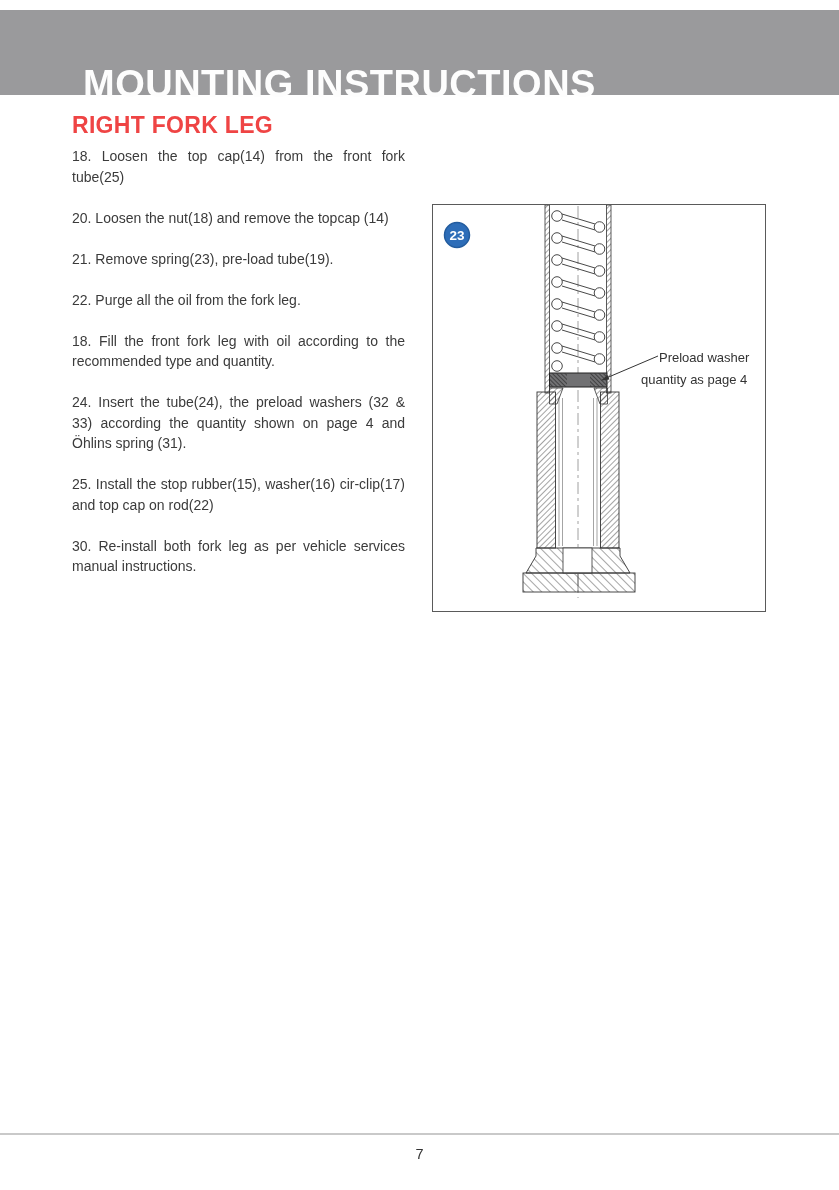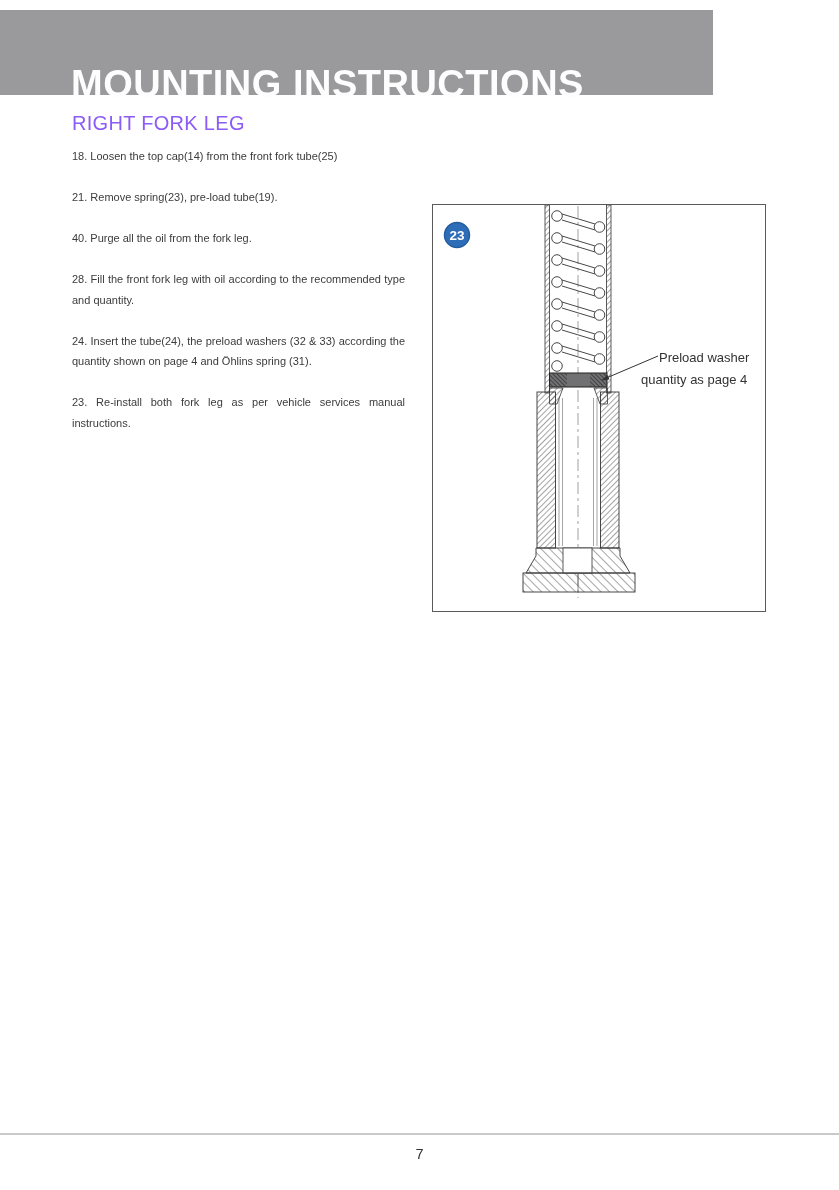--- a/index.html
+++ b/index.html
@@ -3,38 +3,38 @@
 <meta charset="utf-8">
 <style>
   * { margin:0; padding:0; box-sizing:border-box; }
   html,body { background:#ffffff; }
   .page {
     position:relative; width:839px; height:1190px;
     background:#ffffff; overflow:hidden;
     font-family:"Liberation Sans", sans-serif;
   }
   .header-band {
-    position:absolute; left:0; top:10px; width:713px; height:85px;
+    position:absolute; left:0; top:10px; width:839px; height:85px;
     background:#9a9a9c;
-    display:flex; align-items:flex-end;
+    display:flex; align-items:flex-end;padding-left:12px;
   }
   .header-title {
     margin-left:71px; margin-bottom:-8px;
     font-size:38px; font-weight:bold; letter-spacing:0.5px;
     line-height:38px; color:#fdfdfd; white-space:nowrap;
   }
   .section-heading {
     position:absolute; left:72px; top:112px;
-    font-size:20px; font-weight:normal; letter-spacing:0.3px; color:#8b5cf6;
+    font-size:23px; font-weight:bold; letter-spacing:0.3px; color:#ef4444;
   }
   .steps {
     position:absolute; left:72px; top:146px; width:333px;
   }
   .steps p {
-    font-size:11px; line-height:20.5px; color:#3b3b3b;
+    font-size:14px; line-height:20.5px; color:#3b3b3b;
     text-align:justify; white-space:pre-line;
     margin:0 0 20.5px 0;
   }
   .figure-box {
     position:absolute; left:432px; top:204px; width:334px; height:408px;
     border:1px solid #5a5a5a; background:#ffffff;
   }
   .figure-box svg { display:block; }
   .footer-rule {
     position:absolute; left:0; top:1133px; width:839px; height:2px;
@@ -51,25 +51,27 @@
 <div class="page">
 
   <div class="header-band">
     <div class="header-title">MOUNTING INSTRUCTIONS</div>
   </div>
 
   <div class="section-heading">RIGHT FORK LEG</div>
 
   <div class="steps">
     <p>18. Loosen the top cap(14) from the front fork tube(25)</p>
+    <p>20. Loosen the nut(18) and remove the topcap (14)</p>
     <p>21. Remove spring(23), pre-load tube(19).</p>
-    <p>40. Purge all the oil from the fork leg.</p>
-    <p>28. Fill the front fork leg with oil according to the recommended type and quantity.</p>
+    <p>22. Purge all the oil from the fork leg.</p>
+    <p>18. Fill the front fork leg with oil according to the recommended type and quantity.</p>
     <p>24. Insert the tube(24), the preload washers (32 &amp; 33) according the quantity shown on page 4 and Öhlins spring (31).</p>
-    <p>23. Re-install both fork leg as per vehicle services manual instructions.</p>
+    <p>25. Install the stop rubber(15), washer(16) cir-clip(17) and top cap on rod(22)</p>
+    <p>30. Re-install both fork leg as per vehicle services manual instructions.</p>
   </div>
 
   <div class="figure-box">
     <svg width="332" height="406" viewBox="433 205 332 406" xmlns="http://www.w3.org/2000/svg">
       <defs>
         <pattern id="h1" width="4" height="4" patternUnits="userSpaceOnUse" patternTransform="rotate(45)">
           <line x1="0" y1="0" x2="0" y2="4" stroke="#4a4a4a" stroke-width="1"></line>
         </pattern>
         <pattern id="h2" width="6" height="6" patternUnits="userSpaceOnUse" patternTransform="rotate(-45)">
           <line x1="0" y1="0" x2="0" y2="6" stroke="#6a6a6a" stroke-width="1.2"></line>

